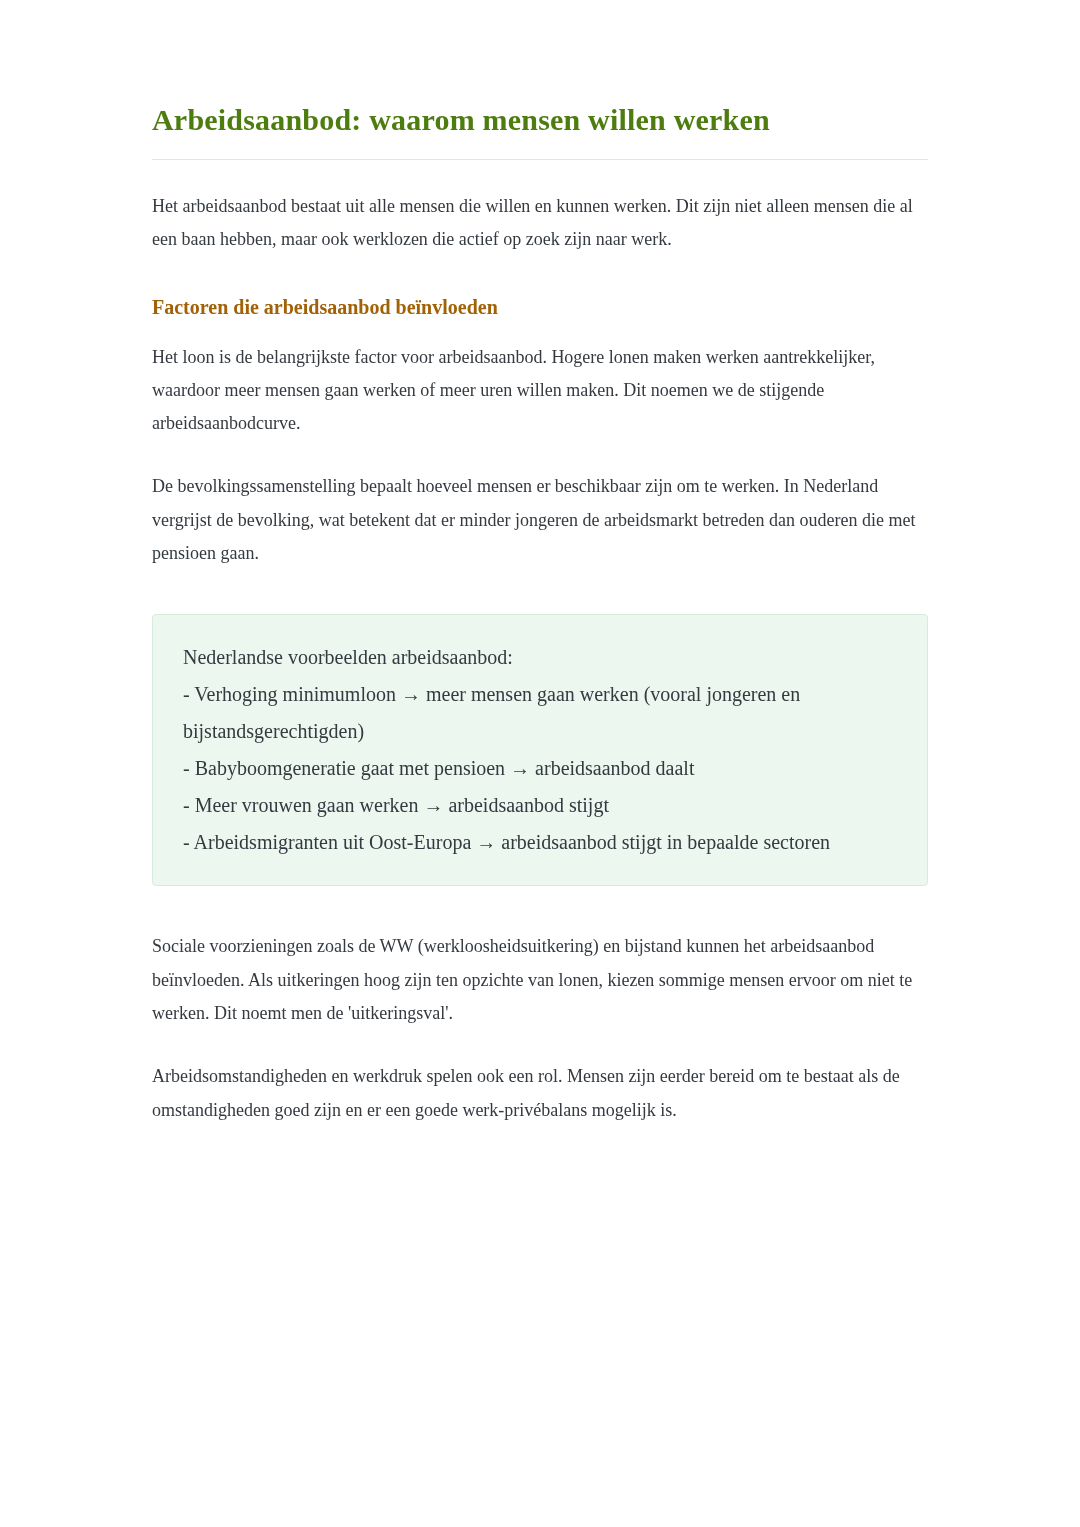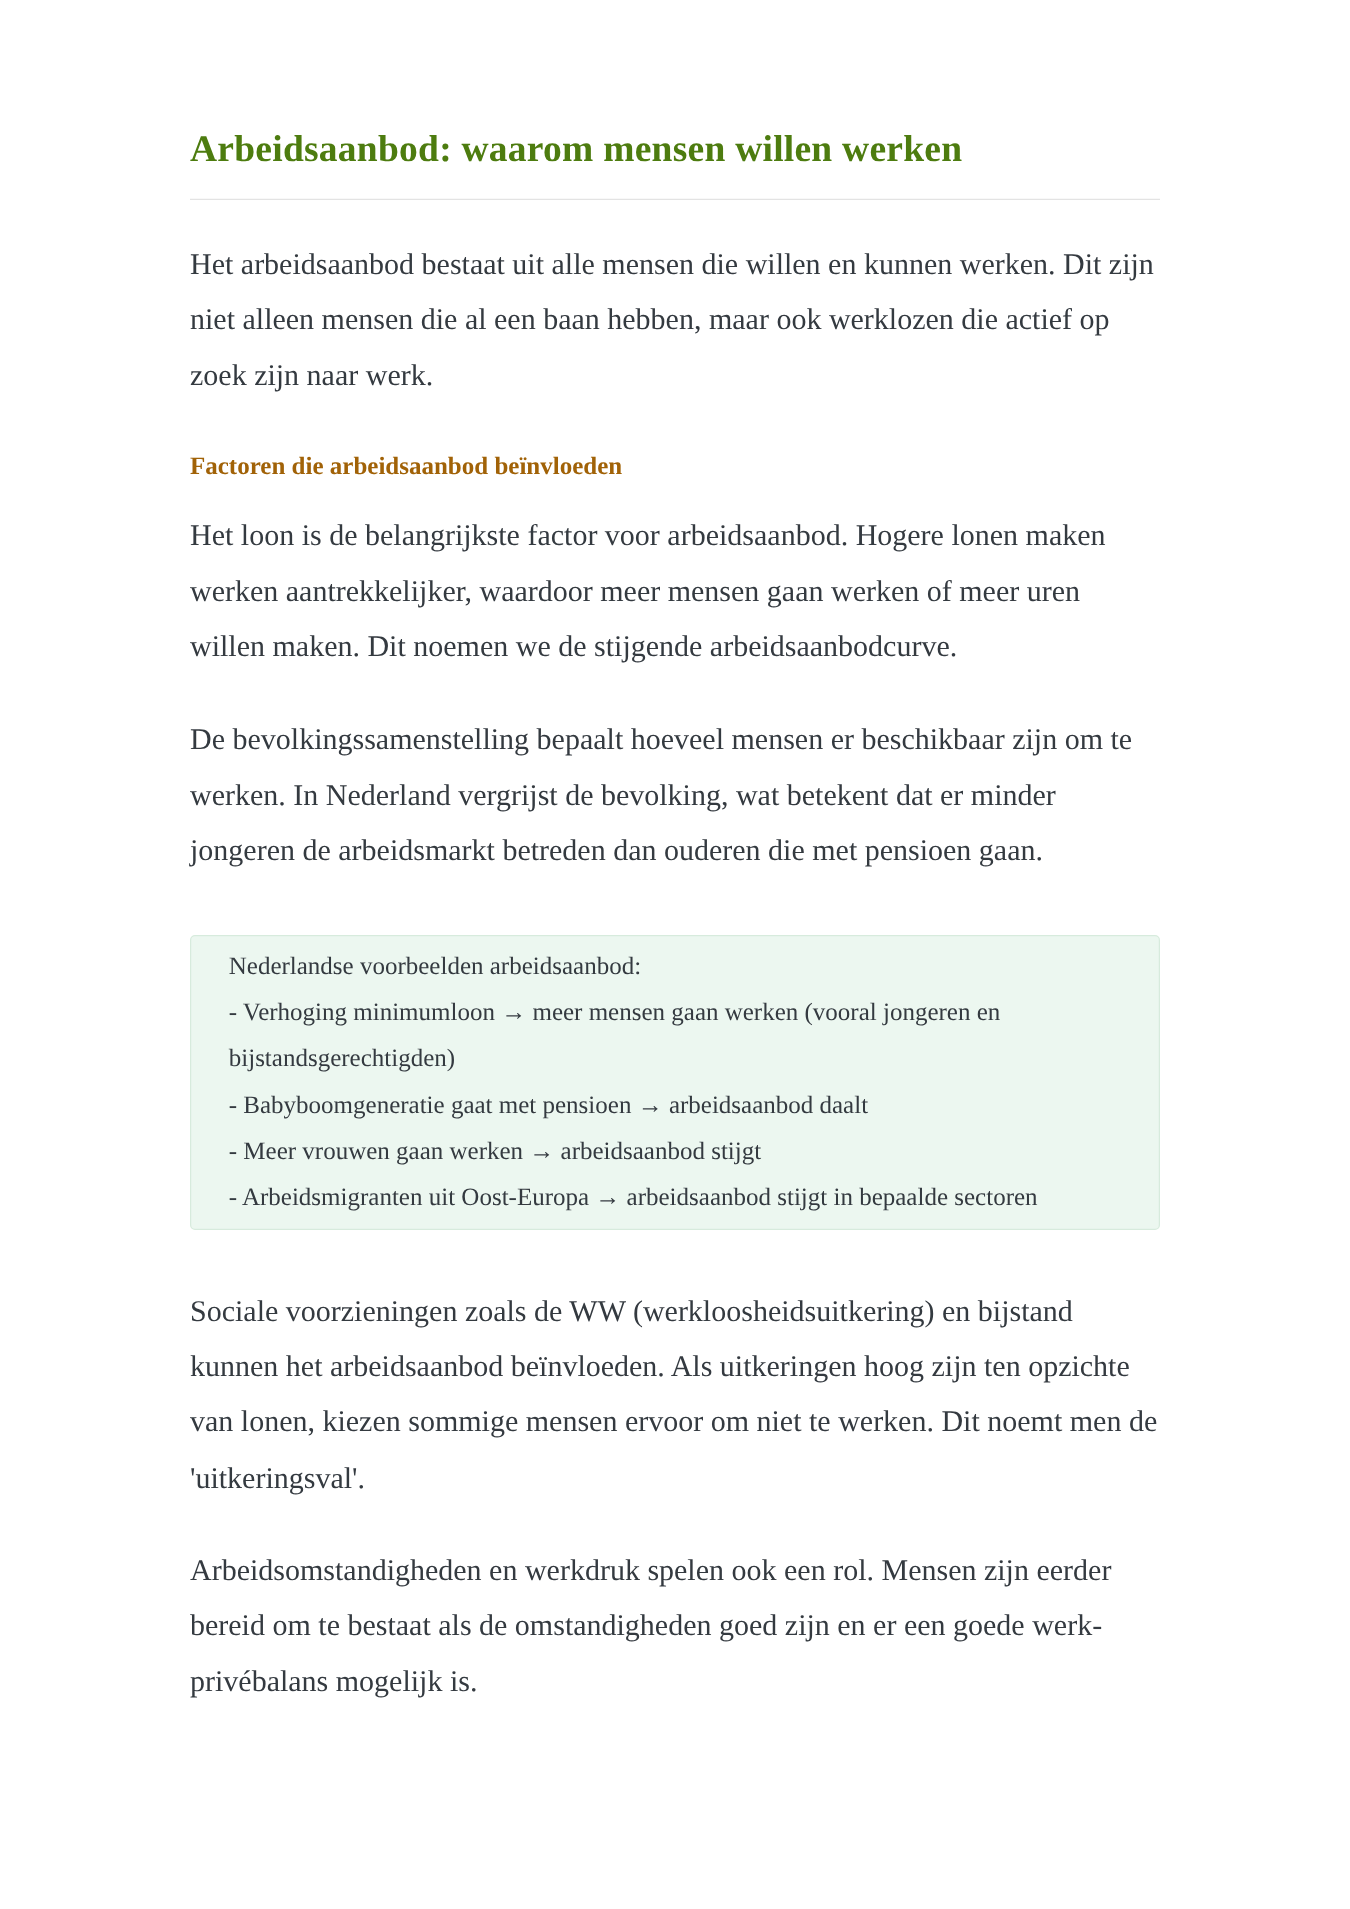--- a/index.html
+++ b/index.html
@@ -25,36 +25,36 @@
     color: #4d7c0f;
     margin: 0 0 20px 0;
     letter-spacing: 0.2px;
   }
   .title-divider {
     border: none;
     border-top: 1px solid #e3e3e3;
     margin: 0 0 30px 0;
   }
   p.body-par {
-    font-size: 24px;
+    font-size: 18px;
     line-height: 1.85;
     margin: 0 0 30px 0;
   }
   h2.section-heading {
     font-size: 20px;
     line-height: 1.4;
     font-weight: 700;
     color: #a16207;
     margin: 36px 0 20px 0;
   }
   .example-box {
     background: #ecf7f0;
     border: 1px solid #d7ebdd;
     border-radius: 4px;
-    padding: 6px 30px;
+    padding: 24px 30px;
     margin: 44px 0 44px 0;
   }
   .example-box .box-line {
     font-size: 20px;
     line-height: 1.85;
     margin: 0;
   }
 </style>
 </head>
 <body>

